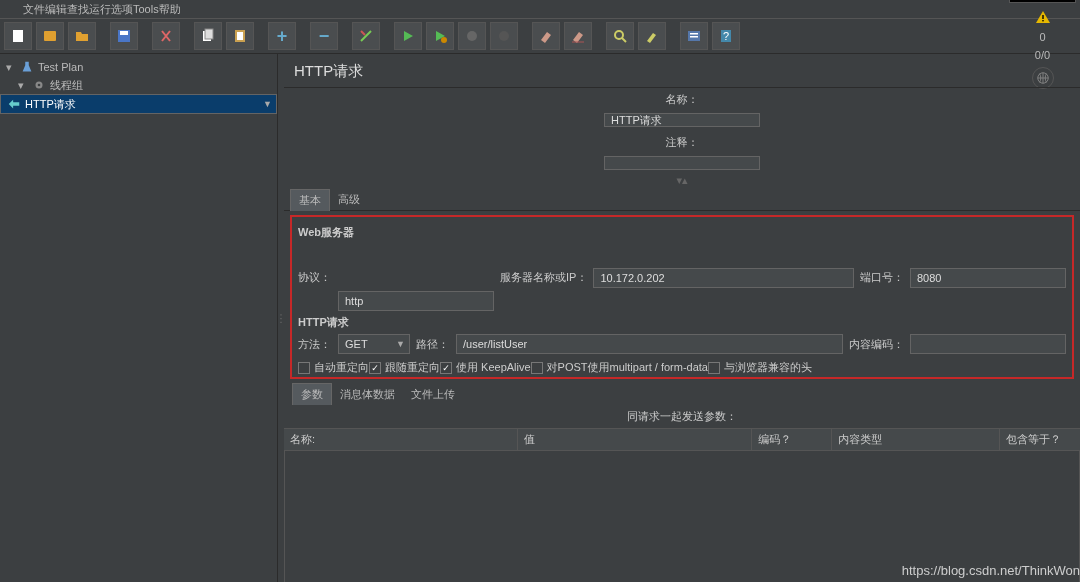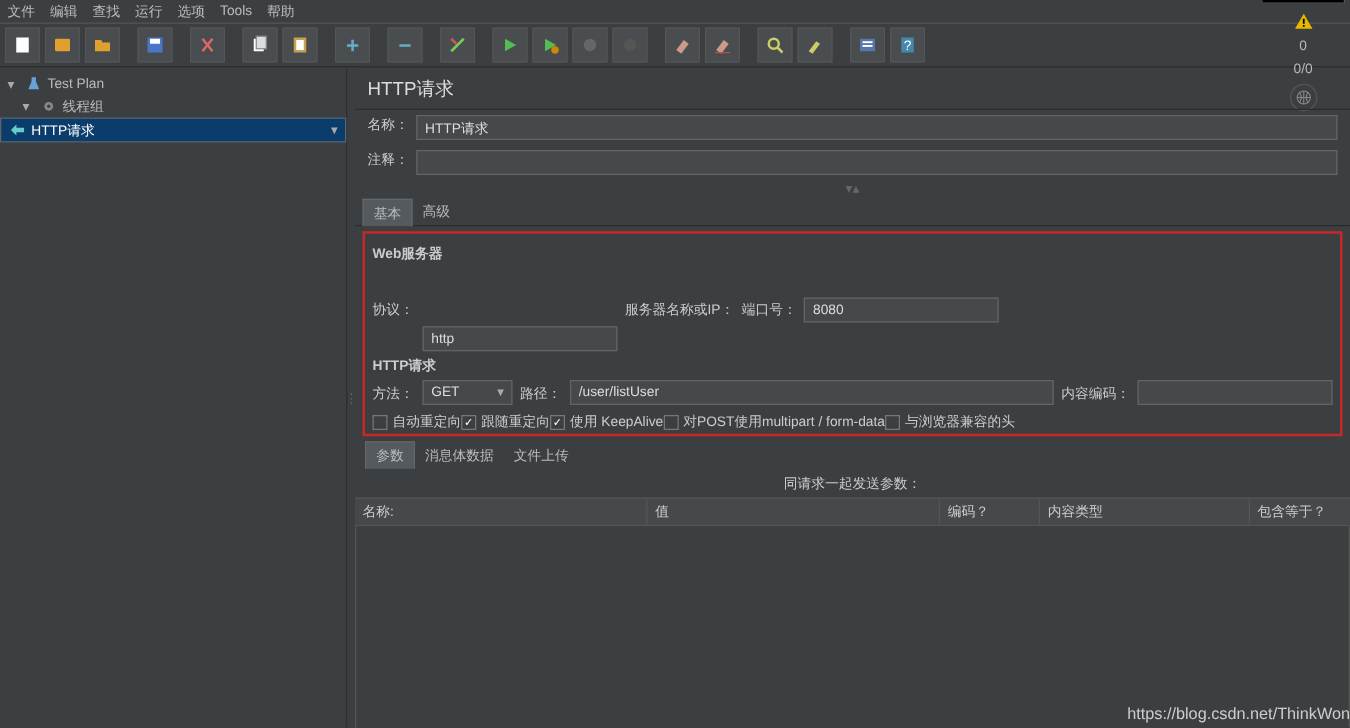--- a/index.html
+++ b/index.html
@@ -1,17 +1,17 @@
 <!DOCTYPE html>
 <html><head>
 <meta charset="utf-8">
 <style>
 * { box-sizing: border-box; margin: 0; padding: 0; font-family: Arial, "Microsoft YaHei", sans-serif; font-size: 11px; }
 body { background: #3c3f41; color: #bbb; width: 1080px; height: 582px; overflow: hidden; position: relative; }
-.menubar { height: 18px; display: flex; align-items: center; padding: 0 6px; gap: 12px; color: #bbb; }
+.menubar { height: 18px; display: flex; align-items: center; padding: 0 23px; gap: 0; color: #bbb; }
 .menubar span { cursor: default; }
 .toolbar { height: 36px; background: #3c3f41; border-top: 1px solid #555; border-bottom: 1px solid #2b2b2b; display: flex; align-items: center; padding: 0 4px; gap: 4px; }
 .tbtn { width: 28px; height: 28px; border: 1px solid #555; background: #4a4d4f; display: flex; align-items: center; justify-content: center; cursor: pointer; }
 .tbtn svg { width: 16px; height: 16px; }
 .tbsep { width: 6px; }
 .toolbar-right { margin-left: auto; display: flex; align-items: center; gap: 6px; flex-direction: column; }
 .timer { background: #000; color: #fff; border: 1px solid #555; padding: 2px 6px; font-family: monospace; }
 .warn-ico { width: 16px; height: 16px; }
 .counter { color: #bbb; padding: 0 4px; }
 .globe { width: 22px; height: 22px; border: 1px solid #555; border-radius: 50%; display:flex; align-items:center; justify-content:center; }
@@ -20,21 +20,21 @@
 .tree-row { display: flex; align-items: center; height: 18px; padding-left: 6px; gap: 4px; cursor: default; }
 .tree-row.sel { background: #0a3d6b; color: #fff; }
 .tree-row .exp { width: 10px; color: #aaa; }
 .tree-row svg { width: 14px; height: 14px; flex-shrink: 0; }
 .ind1 { padding-left: 18px; }
 .ind2 { padding-left: 34px; }
 .splitter { width: 6px; background: #3c3f41; display:flex; align-items:center; justify-content:center; cursor:col-resize; }
 .splitter::before { content:"⋮"; color:#666; }
 .content { flex: 1; display: flex; flex-direction: column; }
 .title { font-size: 15px; color: #ddd; padding: 8px 10px 6px 10px; border-bottom: 1px solid #2b2b2b; }
-.form-row { display: flex; padding: 4px 10px; gap: 6px; }
+.form-row { display: flex; align-items: center; padding: 4px 10px; gap: 6px; flex-direction: column; }
 .lbl { color: #ccc; white-space: nowrap; }
 .txt { flex: 1; height: 20px; background: #45494b; border: 1px solid #646464; color: #ddd; padding: 0 6px; }
 .tabs-bar { display: flex; align-items: center; padding: 0 6px; height: 22px; border-bottom: 1px solid #2b2b2b; margin-top: 2px; }
 .tab { padding: 3px 8px; color: #bbb; cursor: pointer; }
 .tab.active { background: #555a5e; border: 1px solid #666; border-bottom: none; }
 .redbox { margin: 4px 6px 2px 6px; border: 2px solid #c62828; padding: 4px 6px 2px 6px; }
 .section-h { color: #ccc; font-weight: bold; margin: 4px 0 2px 0; }
 .grid-row { display: flex; align-items: center; gap: 6px; margin: 4px 0; }
 .grid-row .lbl { min-width: 34px; }
 .sel { height: 20px; background: #45494b; border: 1px solid #646464; color: #ddd; padding: 0 20px 0 6px; position: relative; display:flex; align-items:center; }
@@ -240,20 +240,21 @@
       <div class="tab active">基本</div>
       <div class="tab">高级</div>
     </div>
 
     <div class="redbox">
       <div class="section-h">Web服务器</div>
       <div class="grid-row">
         <span class="lbl">协议：</span>
         <input class="txt" style="flex: 0 0 80px; margin-top: 47px;" value="http">
         <span class="lbl">服务器名称或IP：</span>
+        <input class="txt" value="10.172.0.202" style="">
         <span class="lbl">端口号：</span>
         <input class="txt" style="flex: 0 0 110px;" value="8080">
       </div>
 
       <div class="section-h">HTTP请求</div>
       <div class="grid-row">
         <span class="lbl">方法：</span>
         <div class="sel" style="flex:0 0 72px">
             <span>GET</span>
           </div>

